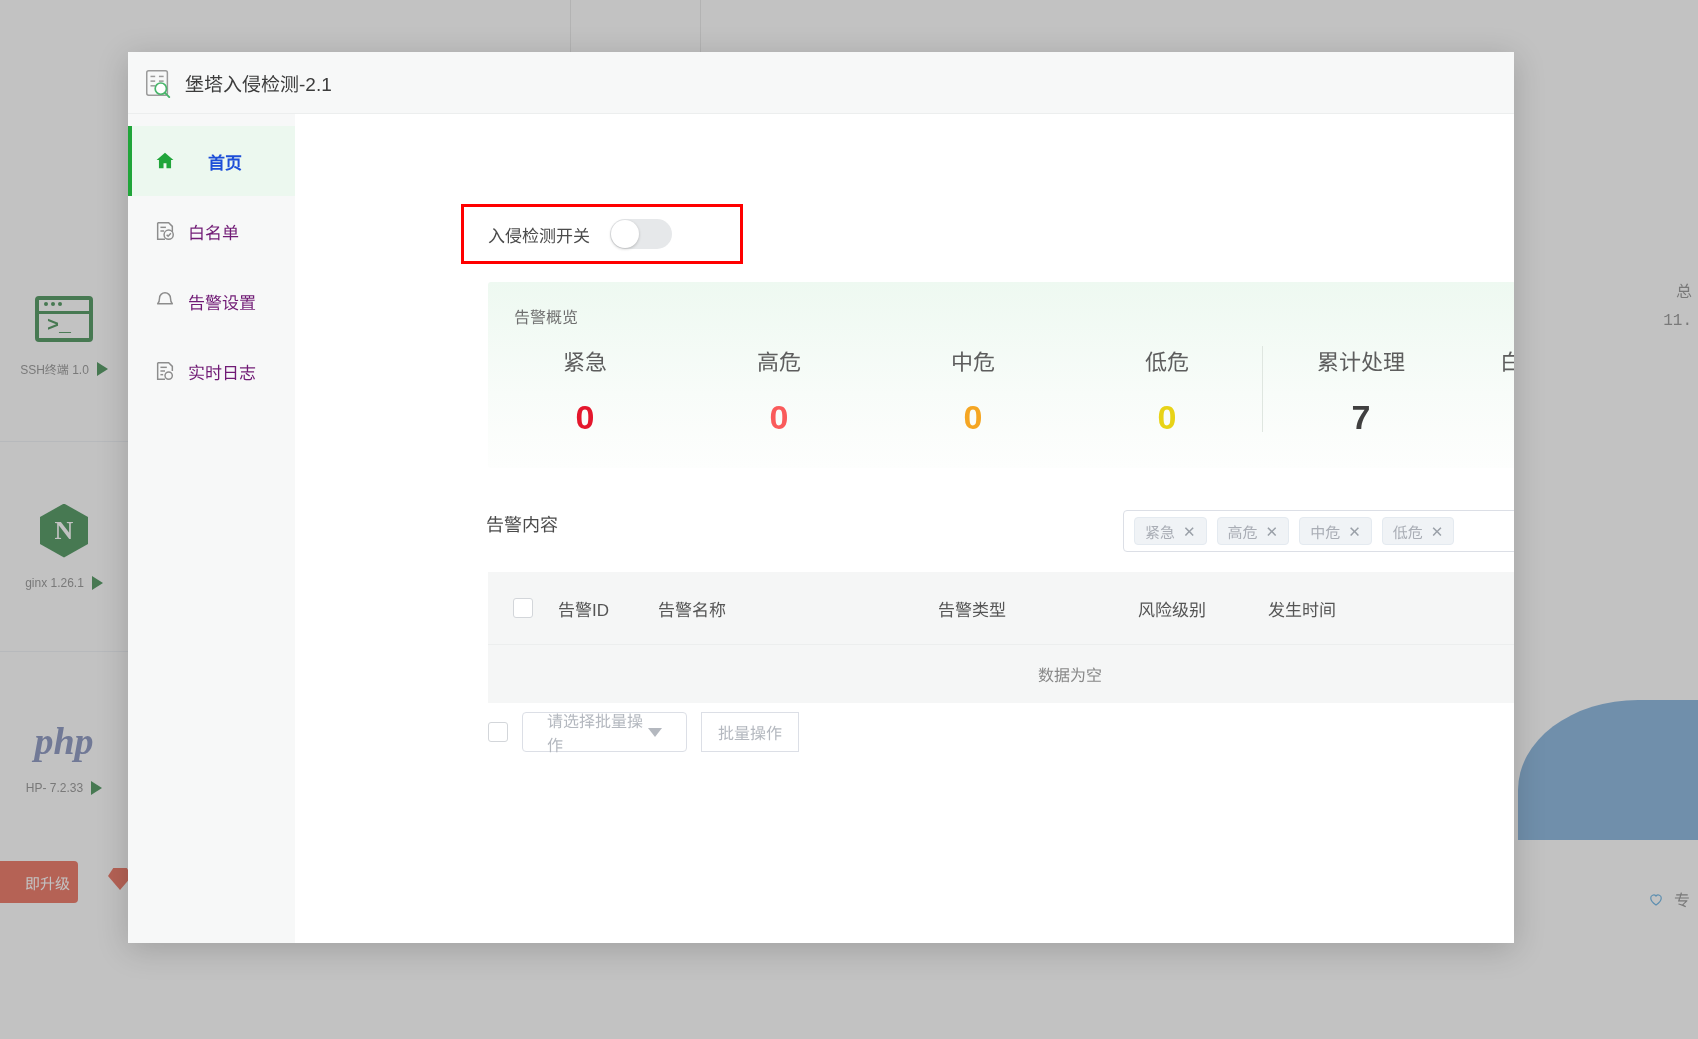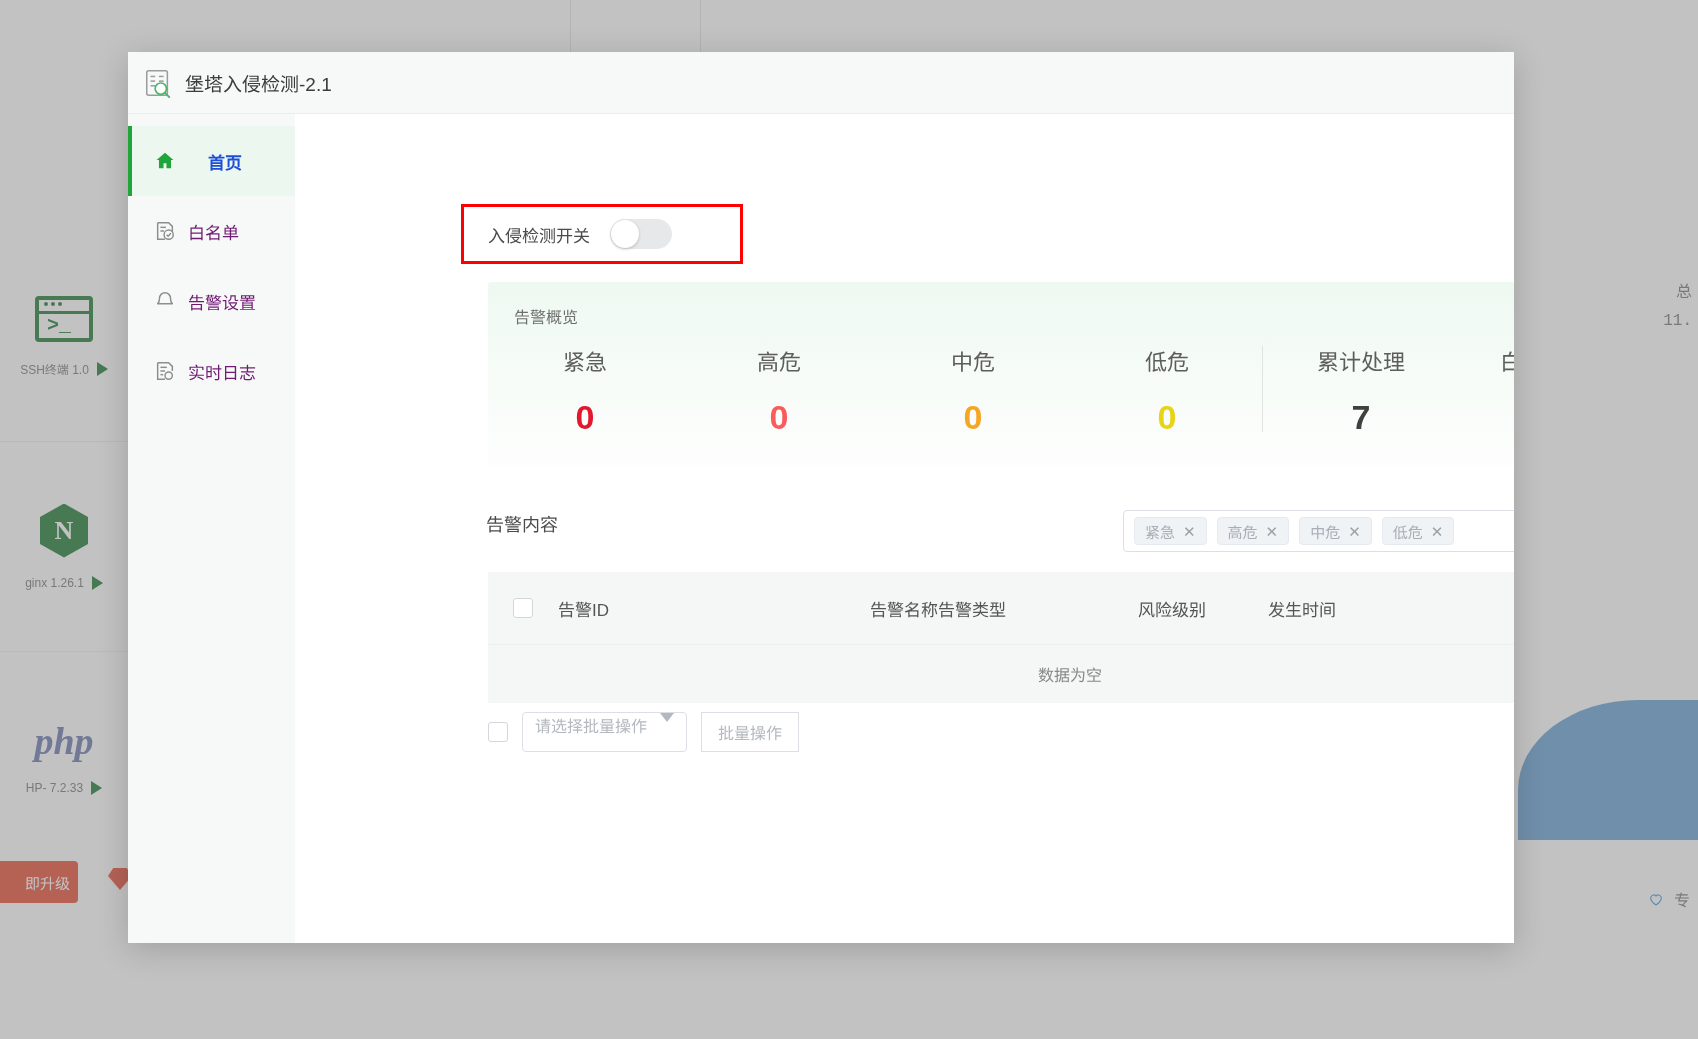--- a/index.html
+++ b/index.html
@@ -423,21 +423,21 @@
     width: 20px; height: 20px;
     border: 1px solid #d3d6da;
     border-radius: 3px;
     background: #fff;
     box-sizing: border-box;
     cursor: pointer;
     flex: 0 0 auto;
   }
   .col-chk   { width: 70px; display:flex; justify-content:center; }
   .col-id    { width: 100px; }
-  .col-name  { width: 280px; text-align: right; }
+  .col-name  { width: 280px; }
   .col-type  { width: 200px; }
   .col-risk  { width: 130px; }
   .col-time  { width: 250px; }
 
   
   .tfoot {
     position: absolute;
     left: 193px;
     top: 588px;
     width: 1164px;
@@ -446,22 +446,23 @@
     align-items: center;
     gap: 14px;
   }
   .sel-batch {
     width: 165px;
     height: 40px;
     border: 1px solid #dcdfe6;
     border-radius: 4px;
     box-sizing: border-box;
     display: flex;
+    align-items: center;
     justify-content: space-between;
-    padding: 0 12px;
+    padding: 0 24px;
     font-size: 16px;
     color: #b4b8bf;
     cursor: pointer;
     background: #fff;
   }
   .tri-down {
     width: 0; height: 0;
     border-left: 7px solid transparent;
     border-right: 7px solid transparent;
     border-top: 9px solid #b4b8bf;

